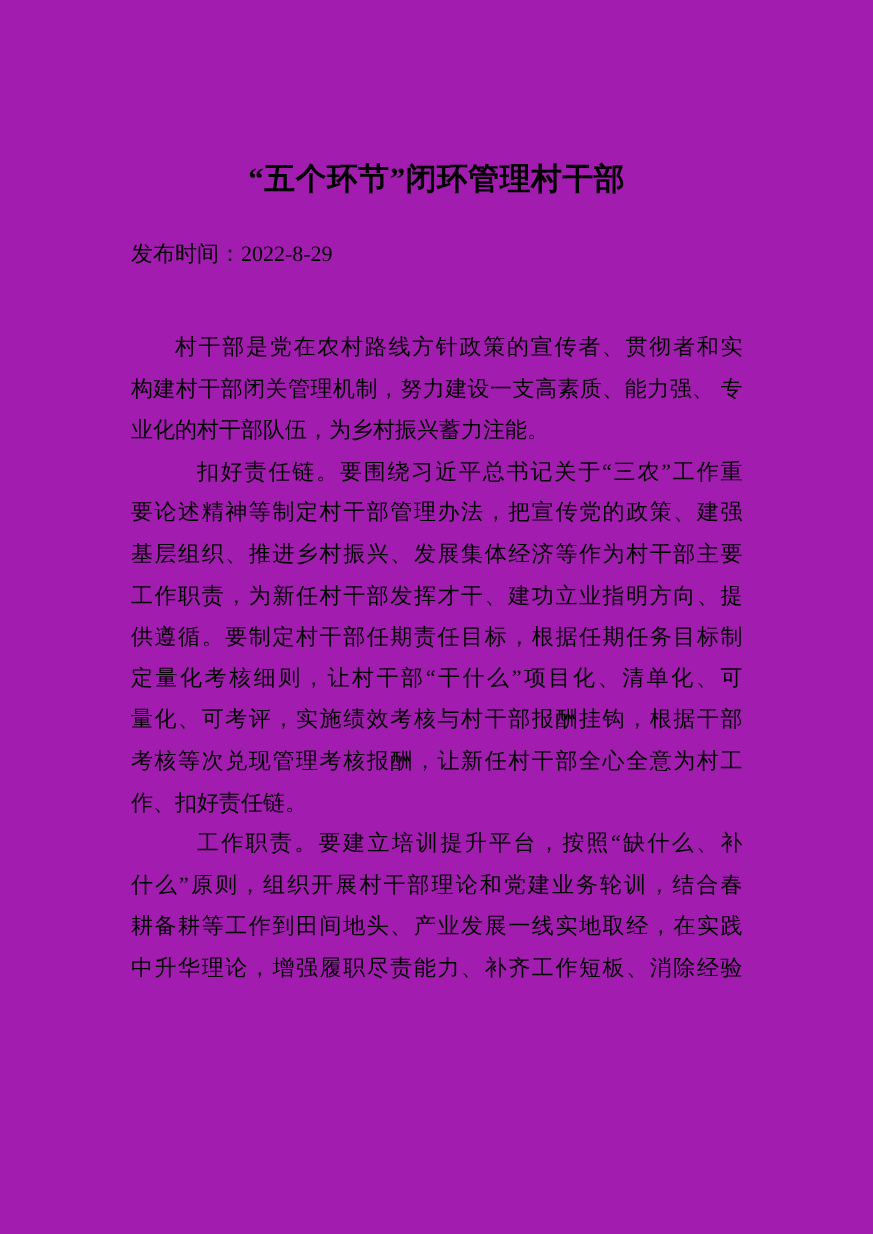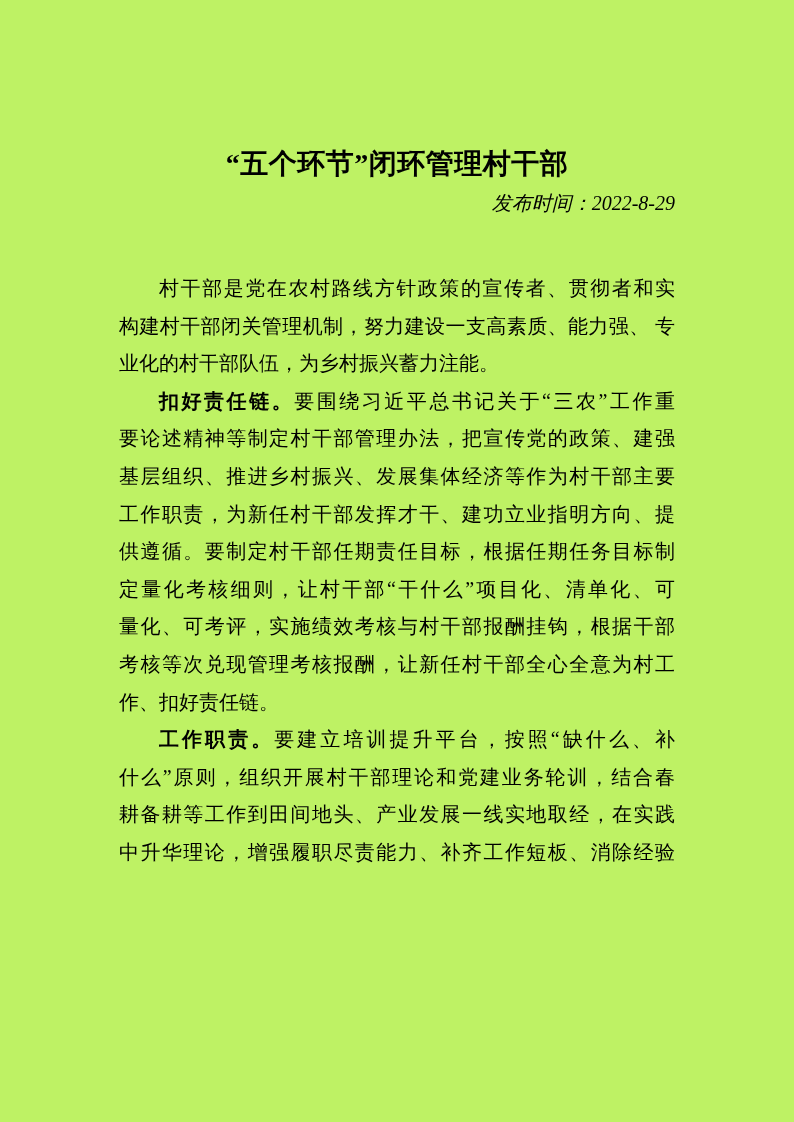--- a/index.html
+++ b/index.html
@@ -5,44 +5,43 @@
   html, body {
     margin: 0;
     padding: 0;
     background: #ffffff;
   }
   .page {
     position: relative;
     width: 794px;
     height: 1122px;
     margin: 0 auto;
-    background: #bef264;
+    background: #a21caf;
     color: #000000;
     font-family: "Liberation Serif", "DejaVu Serif", serif;
     overflow: hidden;
   }
   .content {
     padding: 0 119px;
   }
   .doc-title {
     margin: 144px 0 0 0;
     text-align: center;
     font-size: 28px;
     line-height: 40px;
     font-weight: 700;
     font-family: "Liberation Serif", "DejaVu Serif", serif;
     letter-spacing: 0.5px;
   }
   .pub-date {
-    margin-top: 4px;
-    text-align: right;
+    margin-top: 32px;
+    text-align: left;
     font-size: 20px;
     line-height: 30px;
     font-family: "Liberation Serif", "DejaVu Serif", serif;
-    font-style: italic;
   }
   .doc-body {
     margin-top: 52px;
     font-size: 20px;
   }
   .paragraph {
     margin: 0;
     padding: 0;
   }
   .line {
@@ -52,22 +51,23 @@
     text-align-last: justify;
     overflow: visible;
   }
   .line.indent {
     text-indent: 2em;
   }
   .line.para-end {
     text-align-last: left;
   }
   .lead {
-    font-weight: 700;
+    font-weight: 400;
     font-family: "Liberation Sans", "DejaVu Sans", sans-serif;
+    margin-left: 20px;
   }
   .run {
     font-weight: 400;
   }
 </style>
 </head>
 <body>
 
 <div class="page">
   <div class="content">

